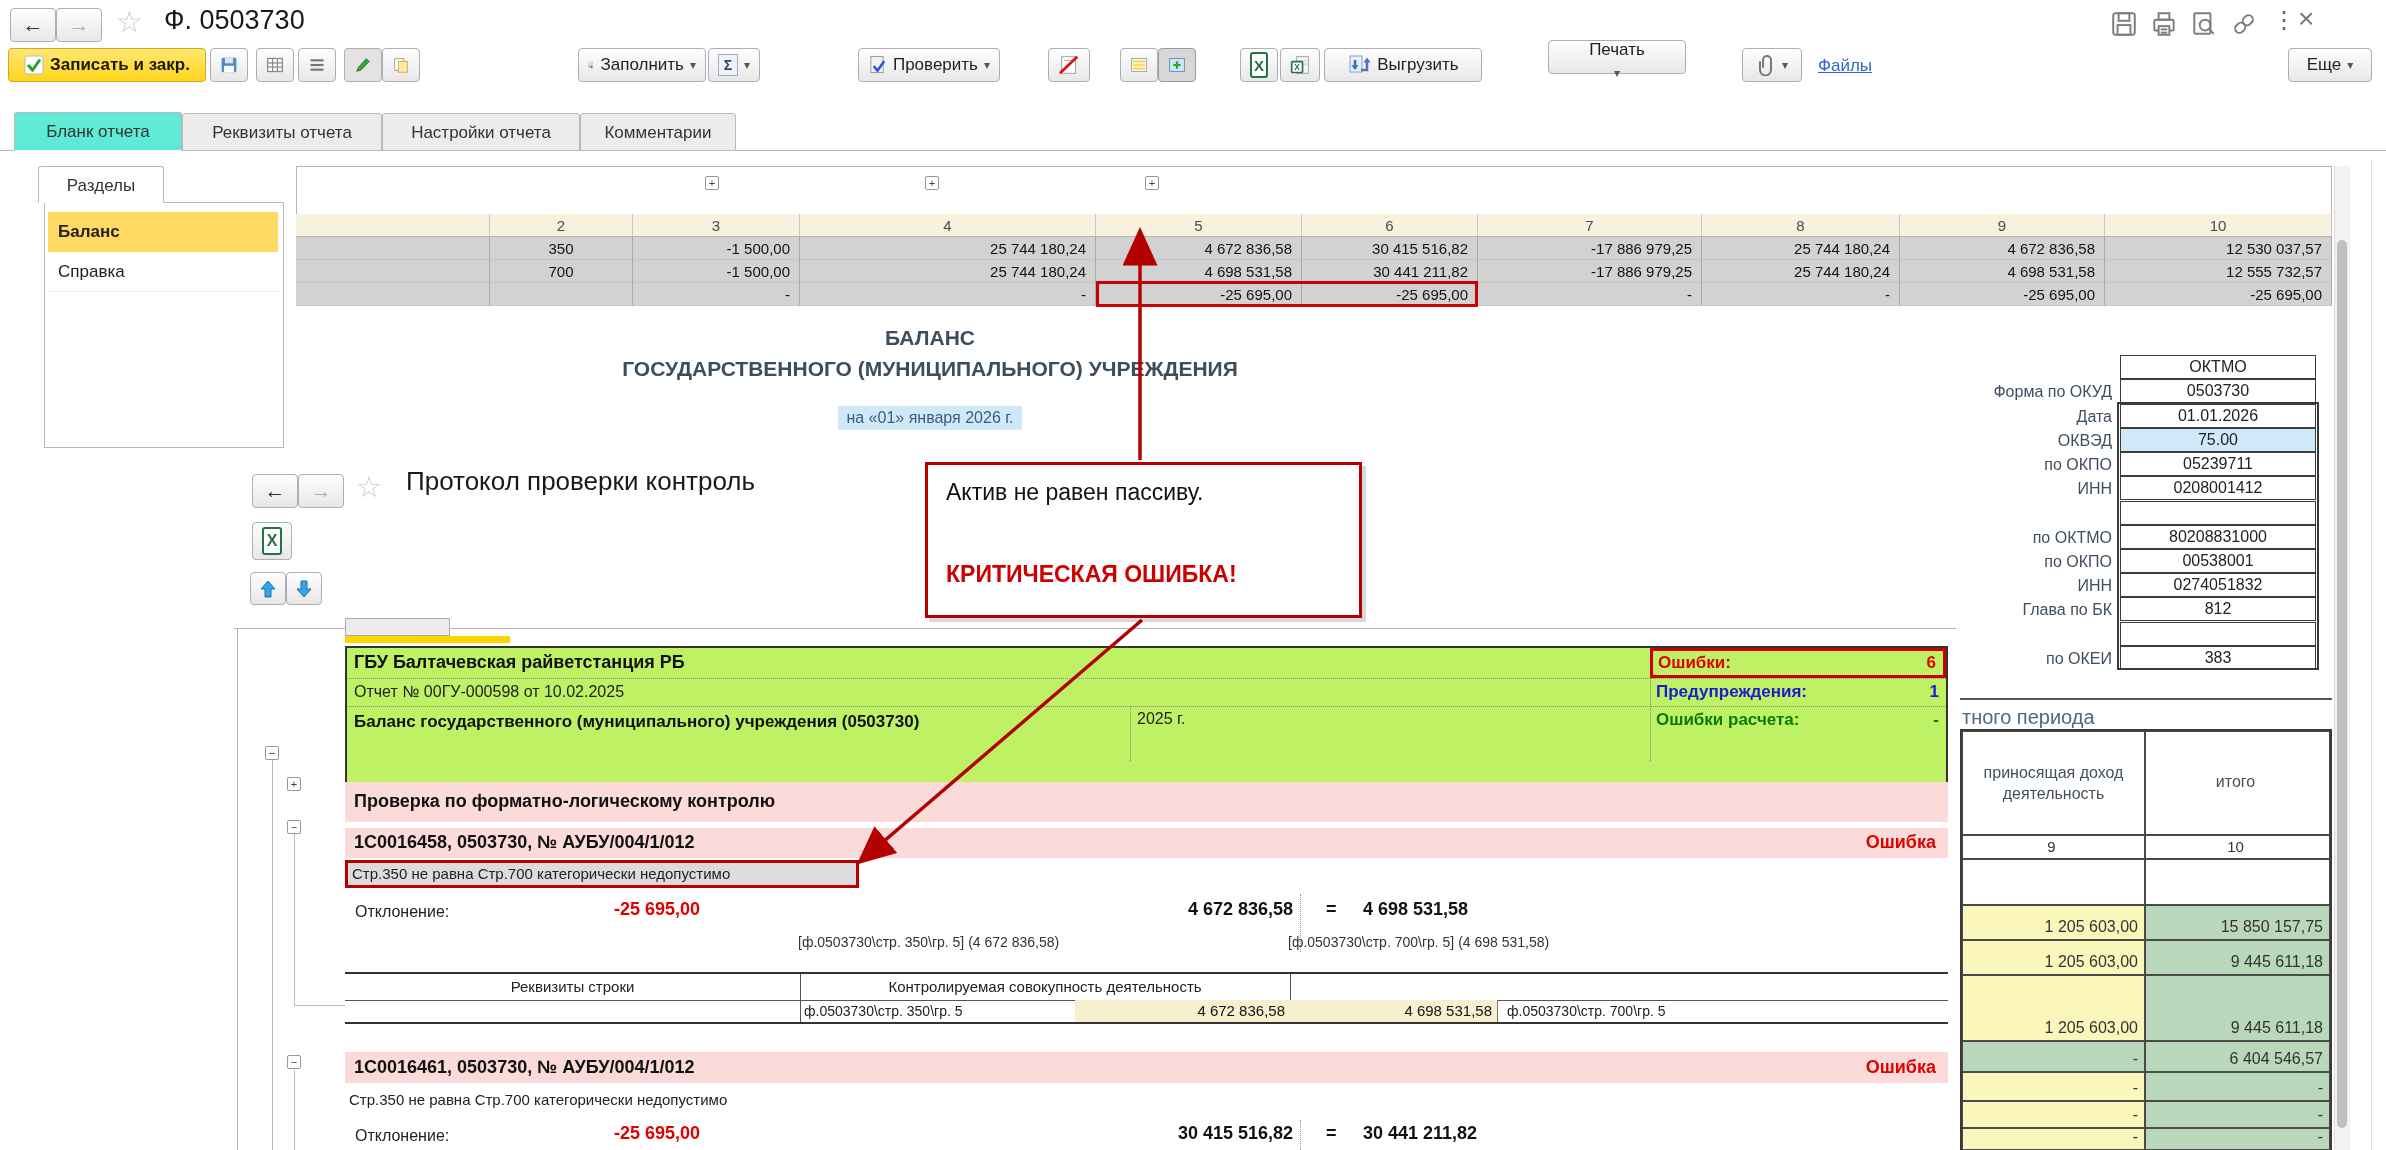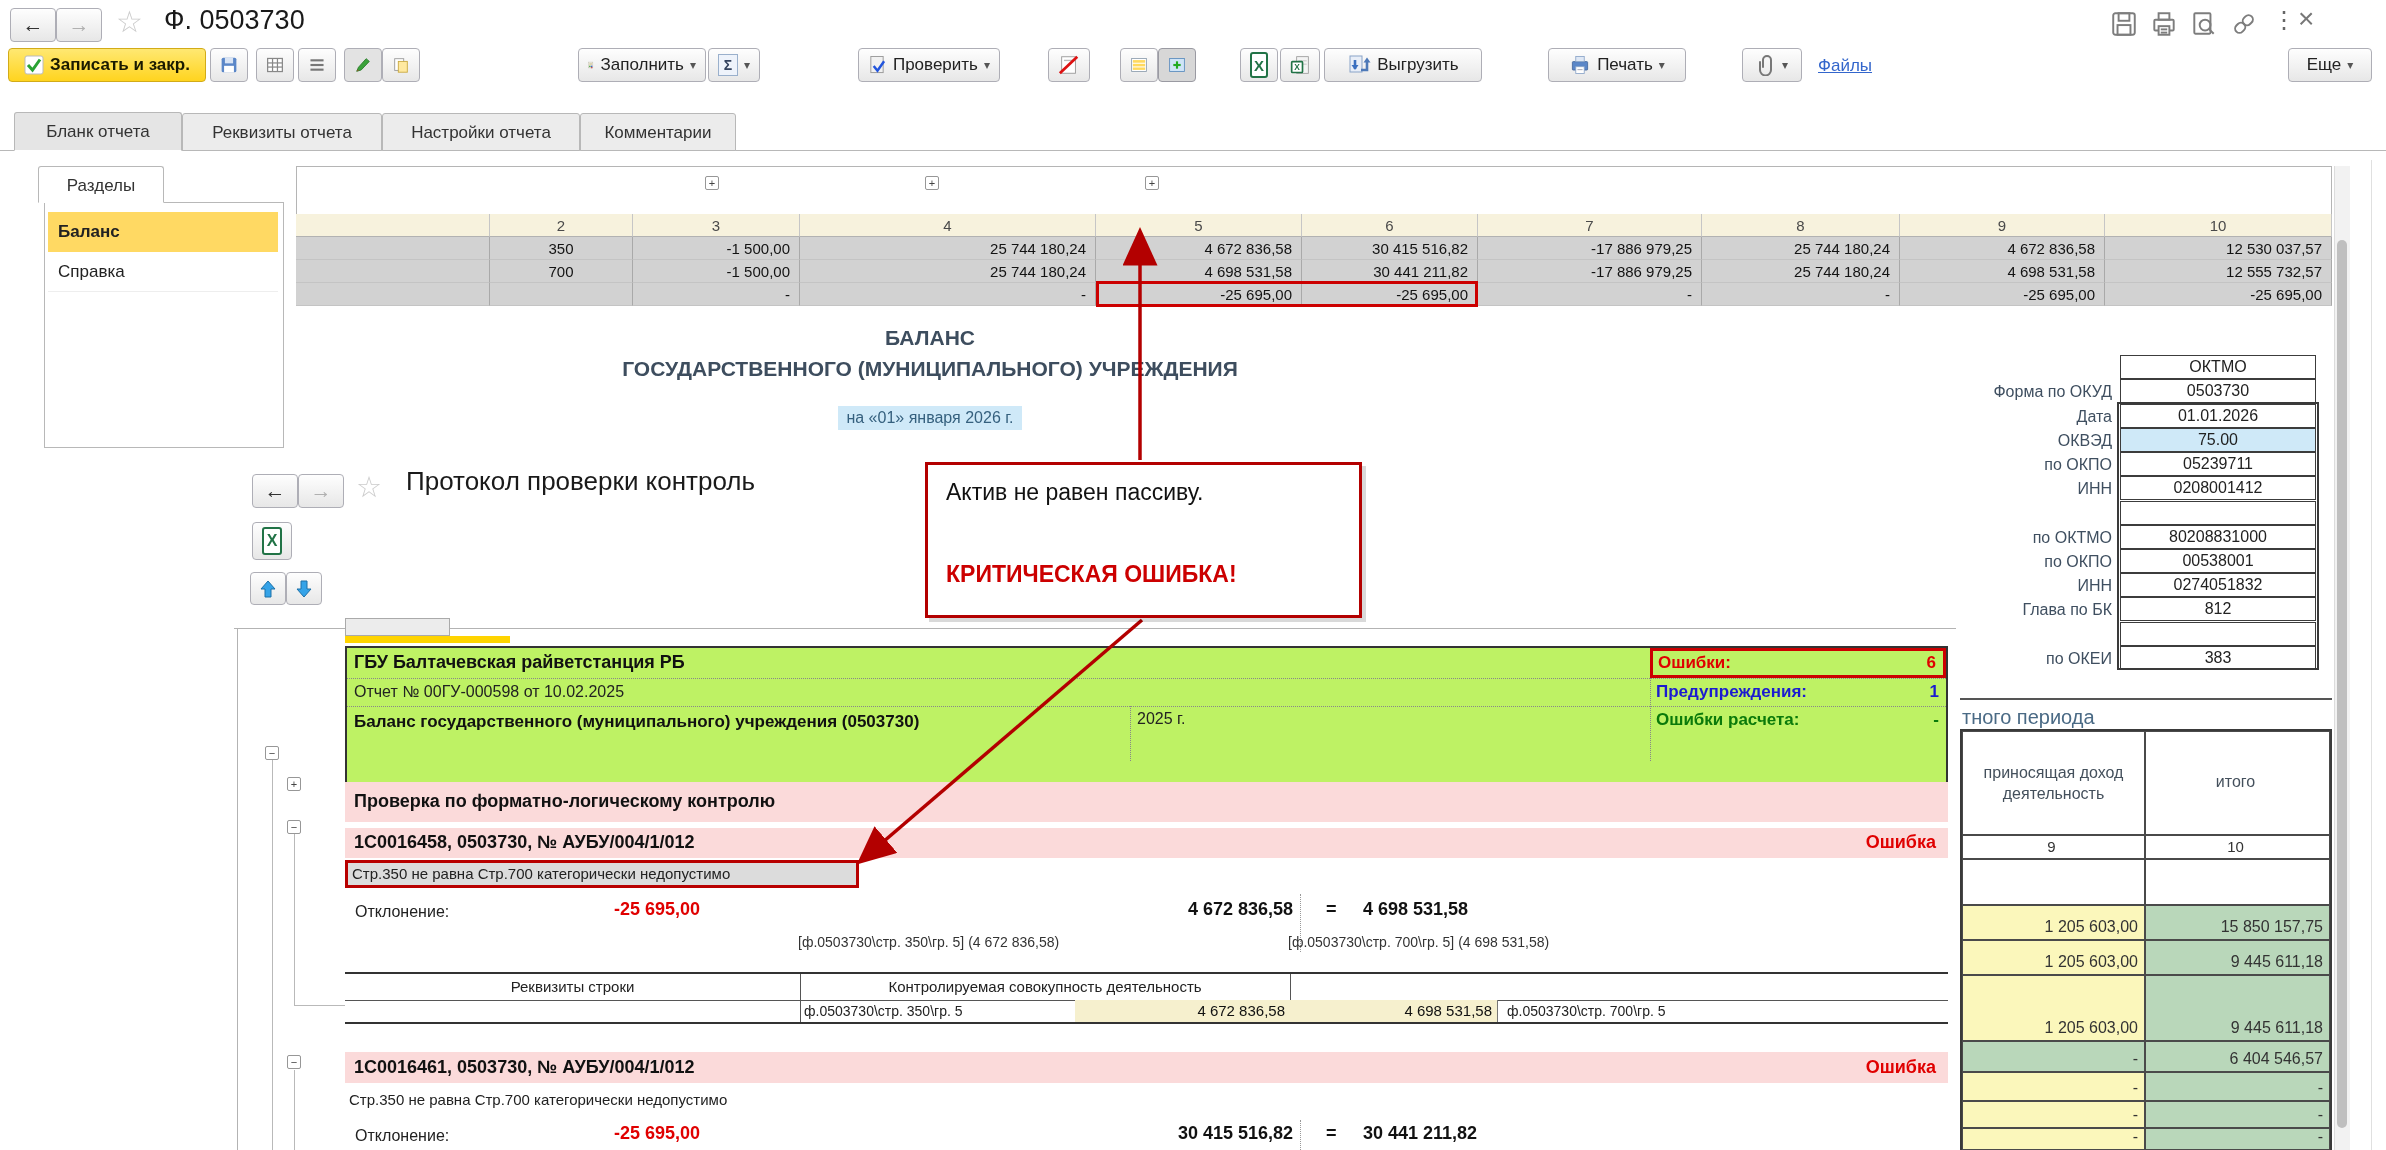--- a/index.html
+++ b/index.html
@@ -3,21 +3,21 @@
 <meta charset="utf-8">
 <style>
 html,body{margin:0;padding:0;background:#fff;font-family:"Liberation Sans","DejaVu Sans",sans-serif;}
 #app{position:relative;width:2386px;height:1150px;overflow:hidden;background:#fff;}
 .abs{position:absolute;}
 .btn{position:absolute;display:flex;align-items:center;justify-content:center;gap:6px;height:34px;background:linear-gradient(#fefefe,#e7e7e7);border:1px solid #aeaeb6;border-radius:4px;font-size:17px;color:#222;box-sizing:border-box;padding:0 9px;}
 .navbtn{width:46px;padding:0;}
 .ybtn{background:linear-gradient(#ffe872,#ffd41f);border-color:#d2ab18;font-weight:bold;color:#1a1a00;}
 .caret{font-size:12px;color:#555;}
 .tab{position:absolute;height:38px;line-height:38px;text-align:center;font-size:17px;color:#333;background:#ececec;border:1px solid #b8b8b8;box-sizing:border-box;border-radius:3px 3px 0 0;}
-.tabactive{background:#e5e5e5;border-bottom:1px solid #fff;z-index:2;}
+.tabactive{background:#5eead4;border-bottom:1px solid #fff;z-index:2;}
 .grid{position:absolute;left:296px;width:2036px;display:grid;grid-template-columns:194px 143px 167px 296px 206px 176px 224px 198px 205px 227px;}
 .shead>div{background:#f7f2dd;border-right:1px solid #c6c6c6;border-bottom:1px solid #b2b2b2;display:flex;align-items:center;justify-content:center;font-size:15px;color:#4a4a4a;box-sizing:border-box;}
 .srow>div{background:#d2d2d2;border-right:1px solid #a9a9a9;border-bottom:1px solid #c4c4c4;display:flex;align-items:center;justify-content:flex-end;padding-right:9px;font-size:15px;color:#131313;box-sizing:border-box;}
 .red{color:#e00000;}
 .ctr{justify-content:center !important;padding-right:0 !important;}
 .codrow{position:absolute;left:2120px;width:196px;height:24px;border:1px solid #3c3c3c;box-sizing:border-box;display:flex;align-items:center;justify-content:center;font-size:16px;color:#222;background:#fff;}
 .codlab{position:absolute;width:230px;text-align:right;font-size:16px;color:#3f4f60;}
 .rtcell{position:absolute;box-sizing:border-box;border:1px solid #4a4a4a;display:flex;align-items:flex-end;justify-content:flex-end;padding:1px 6px 3px 2px;font-size:16px;color:#333;background:#fff;}
 .node{position:absolute;width:14px;height:14px;border:1px solid #979797;background:#fff;font-size:11px;line-height:12px;text-align:center;color:#444;box-sizing:border-box;border-radius:2px;}
 .pink{background:#fbdada;}
@@ -176,21 +176,21 @@
     <svg width="24" height="22" viewBox="0 0 24 22">
         <rect x="3" y="2" width="12" height="16" fill="#e8eef8" stroke="#8aa4c8"></rect>
         <path d="M8 6 v9" stroke="#3a6fc0" stroke-width="2.6" fill="none"></path>
         <path d="M4.5 11 L8 16 L11.5 11 Z" fill="#3a6fc0"></path>
         <path d="M14 16 h6 v-9" stroke="#4d79b8" stroke-width="2.6" fill="none"></path>
         <path d="M16.5 8.5 L20 3.5 L23.5 8.5 Z" fill="#4d79b8"></path>
       </svg>
     <span>Выгрузить</span>
   </div>
 
-  <div class="btn" style="left:1548px;top:48px;width:138px;">
+  <div class="btn" style="left:1548px;top:40px;width:138px;flex-direction:column;">
     <svg width="22" height="22" viewBox="0 0 26 26">
         <rect x="4" y="9" width="18" height="10" rx="1" fill="#5b87c8" stroke="#44679c"></rect>
         <rect x="8" y="3" width="10" height="6" fill="#dfe8f5" stroke="#8aa4c8"></rect>
         <rect x="8" y="15" width="10" height="8" fill="#fff" stroke="#8aa4c8"></rect>
         <line x1="10" y1="18.5" x2="16" y2="18.5" stroke="#99a"></line>
       </svg>
     <span>Печать</span>
       <span class="caret">▾</span>
   </div>
 

